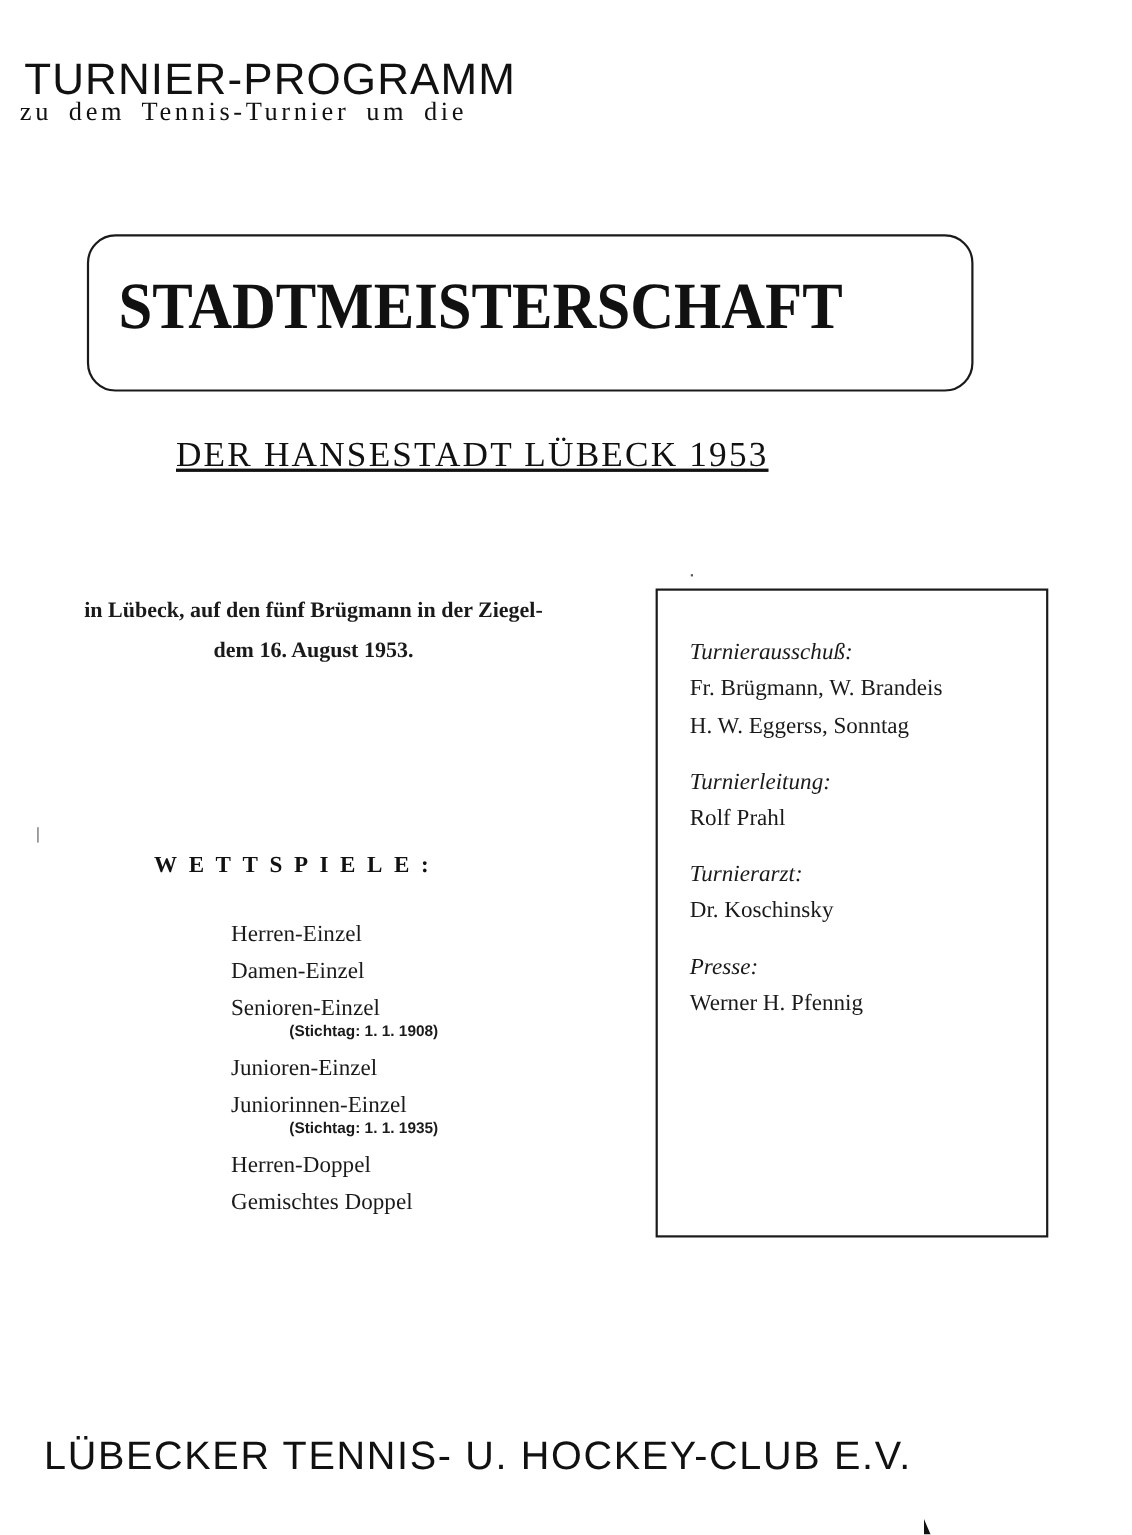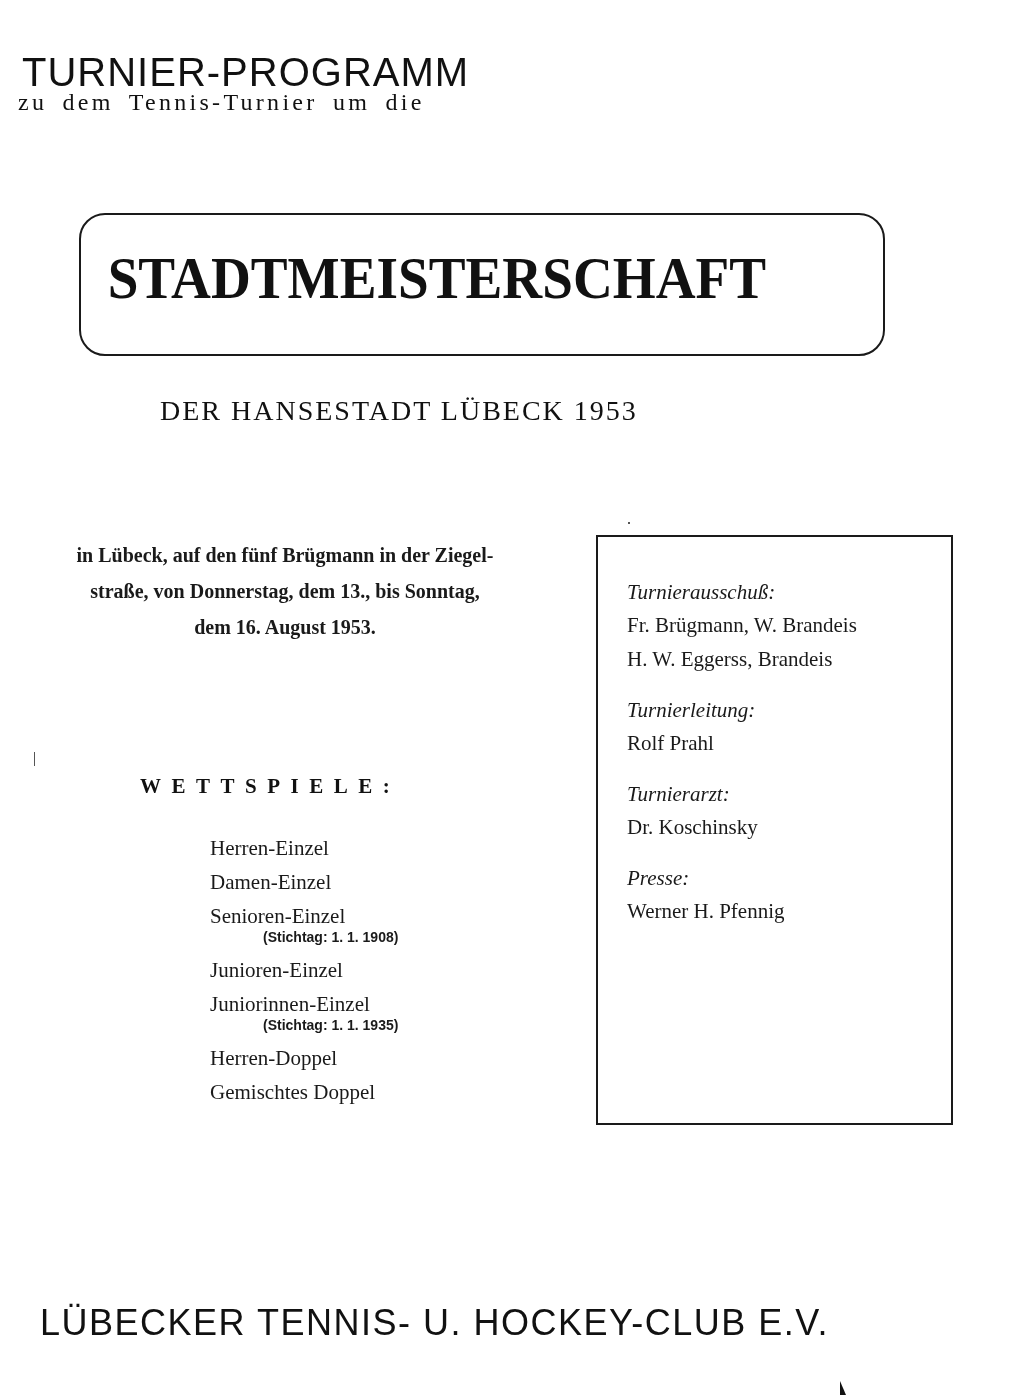--- a/index.html
+++ b/index.html
@@ -55,23 +55,24 @@
     }
     .title-text span {
       display: inline-block;
       transform: scaleX(0.92);
     }
 
     .subtitle {
       left: 160px; top: 397px;
       width: 660px;
       font-family: "Liberation Serif", serif;
-      font-size: 28px;
+      font-size: 32px;
       letter-spacing: 2px;
       line-height: 1;
+      text-decoration: underline;
     }
 
     .intro {
       left: 20px; top: 537px;
       width: 530px;
       text-align: center;
       font-family: "Liberation Serif", serif;
       font-weight: bold;
       font-size: 20px;
       line-height: 36px;
@@ -156,21 +157,20 @@
 <div class="abs prog-sub">zu dem Tennis-Turnier um die</div>
 
 <div class="abs title-box"></div>
 <div class="abs title-text">
   <span>STADTMEISTERSCHAFT</span>
 </div>
 <div class="abs subtitle">DER HANSESTADT LÜBECK 1953</div>
 
 <div class="abs intro">
   <div>in Lübeck, auf den fünf Brügmann in der Ziegel-</div>
-  <div>straße, von Donnerstag, dem 13., bis Sonntag,</div>
   <div>dem 16. August 1953.</div>
 </div>
 
 <div class="abs events-heading">WETTSPIELE:</div>
 <div class="abs events">
   <div class="event-item">Herren-Einzel</div>
   <div class="event-item">Damen-Einzel</div>
   <div class="event-item has-note">Senioren-Einzel</div>
   <div class="event-note">(Stichtag: 1. 1. 1908)</div>
   <div class="event-item">Junioren-Einzel</div>
@@ -178,21 +178,21 @@
   <div class="event-note">(Stichtag: 1. 1. 1935)</div>
   <div class="event-item">Herren-Doppel</div>
   <div class="event-item">Gemischtes Doppel</div>
 </div>
 
 <div class="abs info-box"></div>
 <div class="abs info-content">
   <div class="info-section">
     <div class="info-label">Turnierausschuß:</div>
     <div class="info-line">Fr. Brügmann, W. Brandeis</div>
-    <div class="info-line">H. W. Eggerss, Brandeis</div>
+    <div class="info-line">H. W. Eggerss, Sonntag</div>
   </div>
   <div class="info-section">
     <div class="info-label">Turnierleitung:</div>
     <div class="info-line">Rolf Prahl</div>
   </div>
   <div class="info-section">
     <div class="info-label">Turnierarzt:</div>
     <div class="info-line">Dr. Koschinsky</div>
   </div>
   <div class="info-section">

